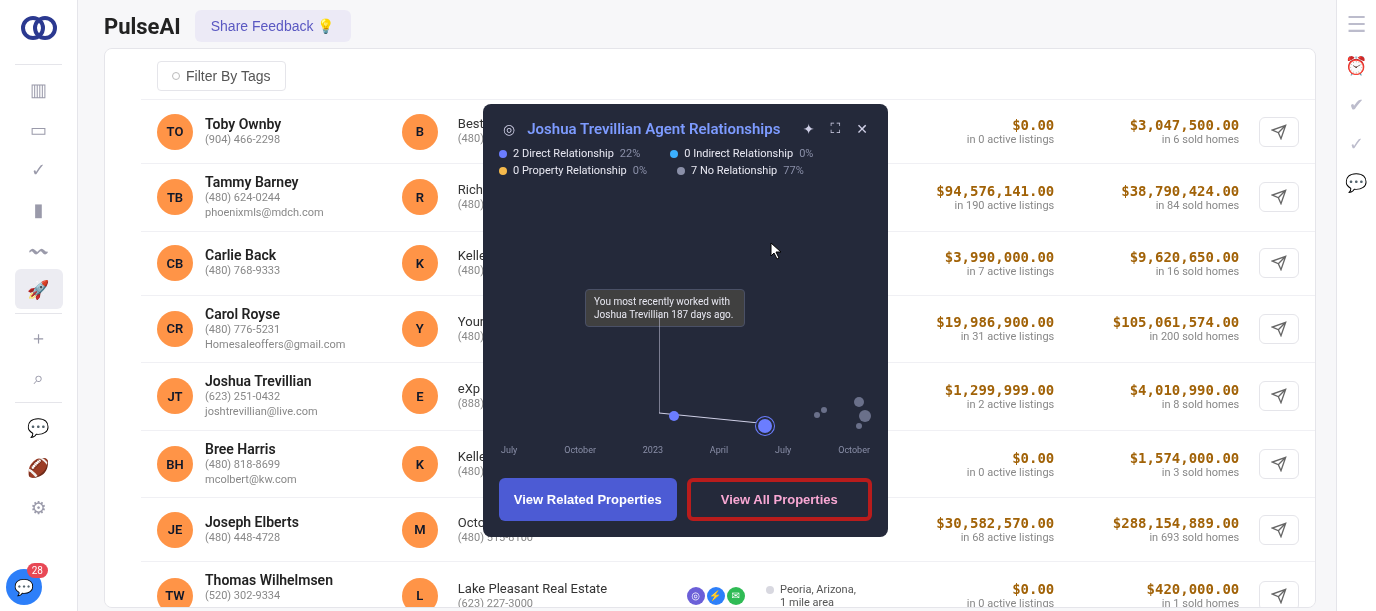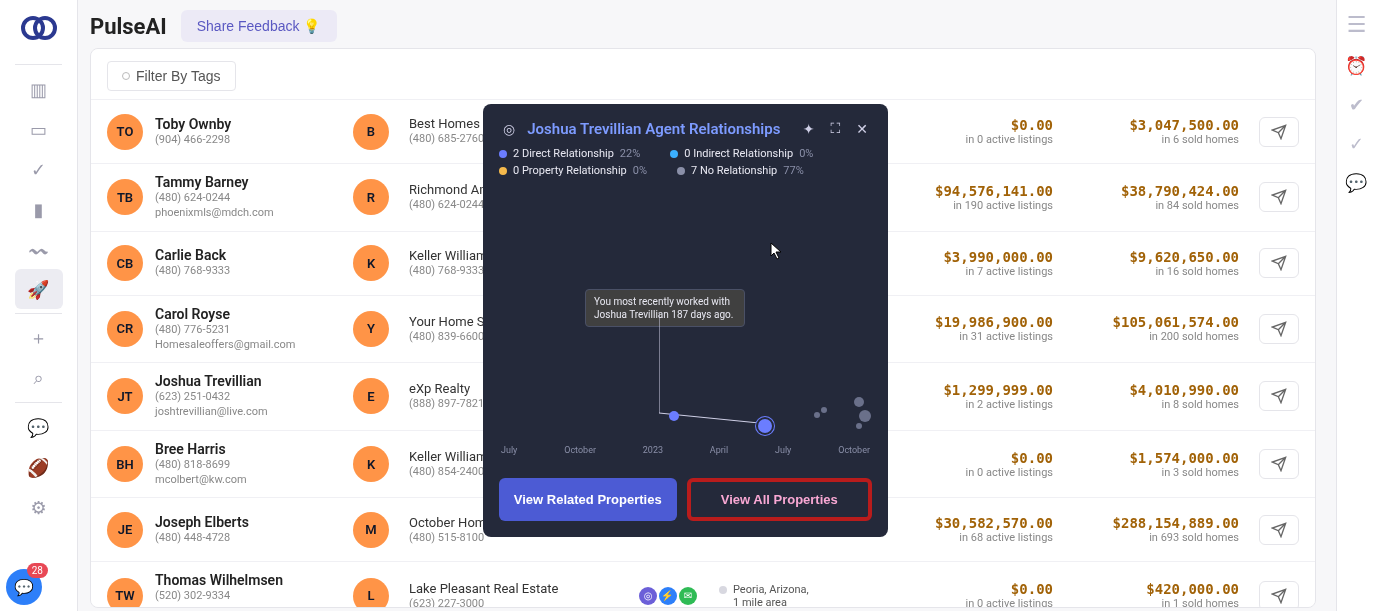--- a/index.html
+++ b/index.html
@@ -13,26 +13,26 @@
   .side-divider { width: 60%; border-top: 1px solid #e5e5ea; margin: 4px 0; }
   .chat-badge { position: absolute; left: 6px; bottom: 6px; width: 36px; height: 36px; background: #2d7ff9; border-radius: 50%; display: flex; align-items: center; justify-content: center; color: #fff; font-size: 16px; }
   .chat-badge .count { position: absolute; top: -6px; right: -6px; background: #e84855; color: #fff; font-size: 10px; padding: 2px 5px; border-radius: 9px; }
   
   
   .right-rail { position: absolute; right: 0; top: 0; width: 40px; height: 100%; background: #fff; border-left: 1px solid #e5e5ea; display: flex; flex-direction: column; align-items: center; padding-top: 12px; gap: 18px; color: #bcbccc; }
   .hamburger { font-size: 22px; cursor: pointer; }
   .rail-icon { font-size: 18px; }
   
   
-  .main { position: absolute; left: 70px; top: 0; right: 40px; height: 100%; overflow: hidden; }
+  .main { position: absolute; left: 84px; top: 0; right: 40px; height: 100%; overflow: hidden; }
   .header { display: flex; align-items: center; gap: 14px; padding: 10px 20px 6px; }
   .app-title { font-size: 22px; font-weight: 700; color: #222; }
   .feedback-btn { background: #eceaf6; color: #5a58c2; border: none; padding: 8px 16px; border-radius: 6px; font-size: 14px; cursor: pointer; display: flex; align-items: center; gap: 4px; }
   
-  .content-box { margin: 0 20px 20px; background: #fff; border: 1px solid #e5e5ea; border-radius: 8px; height: 560px; overflow-y: auto; }
+  .content-box { margin: 0 20px 20px; background: #fff; border: 1px solid #e5e5ea; border-radius: 8px; height: 560px; overflow-y: auto; padding-left: 36px; }
   .filter-btn { margin: 12px 16px 8px; display: inline-flex; align-items: center; gap: 6px; border: 1px solid #e5e5ea; background: #fff; padding: 6px 14px; border-radius: 4px; font-size: 14px; color: #555; cursor: pointer; }
   .filter-dot { width: 8px; height: 8px; border: 1px solid #bbb; border-radius: 50%; display: inline-block; }
   
   .row { display: flex; align-items: center; padding: 10px 16px; border-top: 1px solid #f0f0f4; min-height: 64px; }
   .row:first-of-type { border-top: 1px solid #f0f0f4; }
   
   .avatar { width: 36px; height: 36px; border-radius: 50%; background: #ff9447; color: #0f172a; font-size: 13px; font-weight: 600; display: flex; align-items: center; justify-content: center; flex-shrink: 0; margin-right: 12px; }
   .person-col { width: 190px; display: flex; flex-direction: column; gap: 1px; }
   .person-name { font-size: 14px; font-weight: 600; color: #222; }
   .meta { font-size: 11px; color: #888; line-height: 1.3; }

